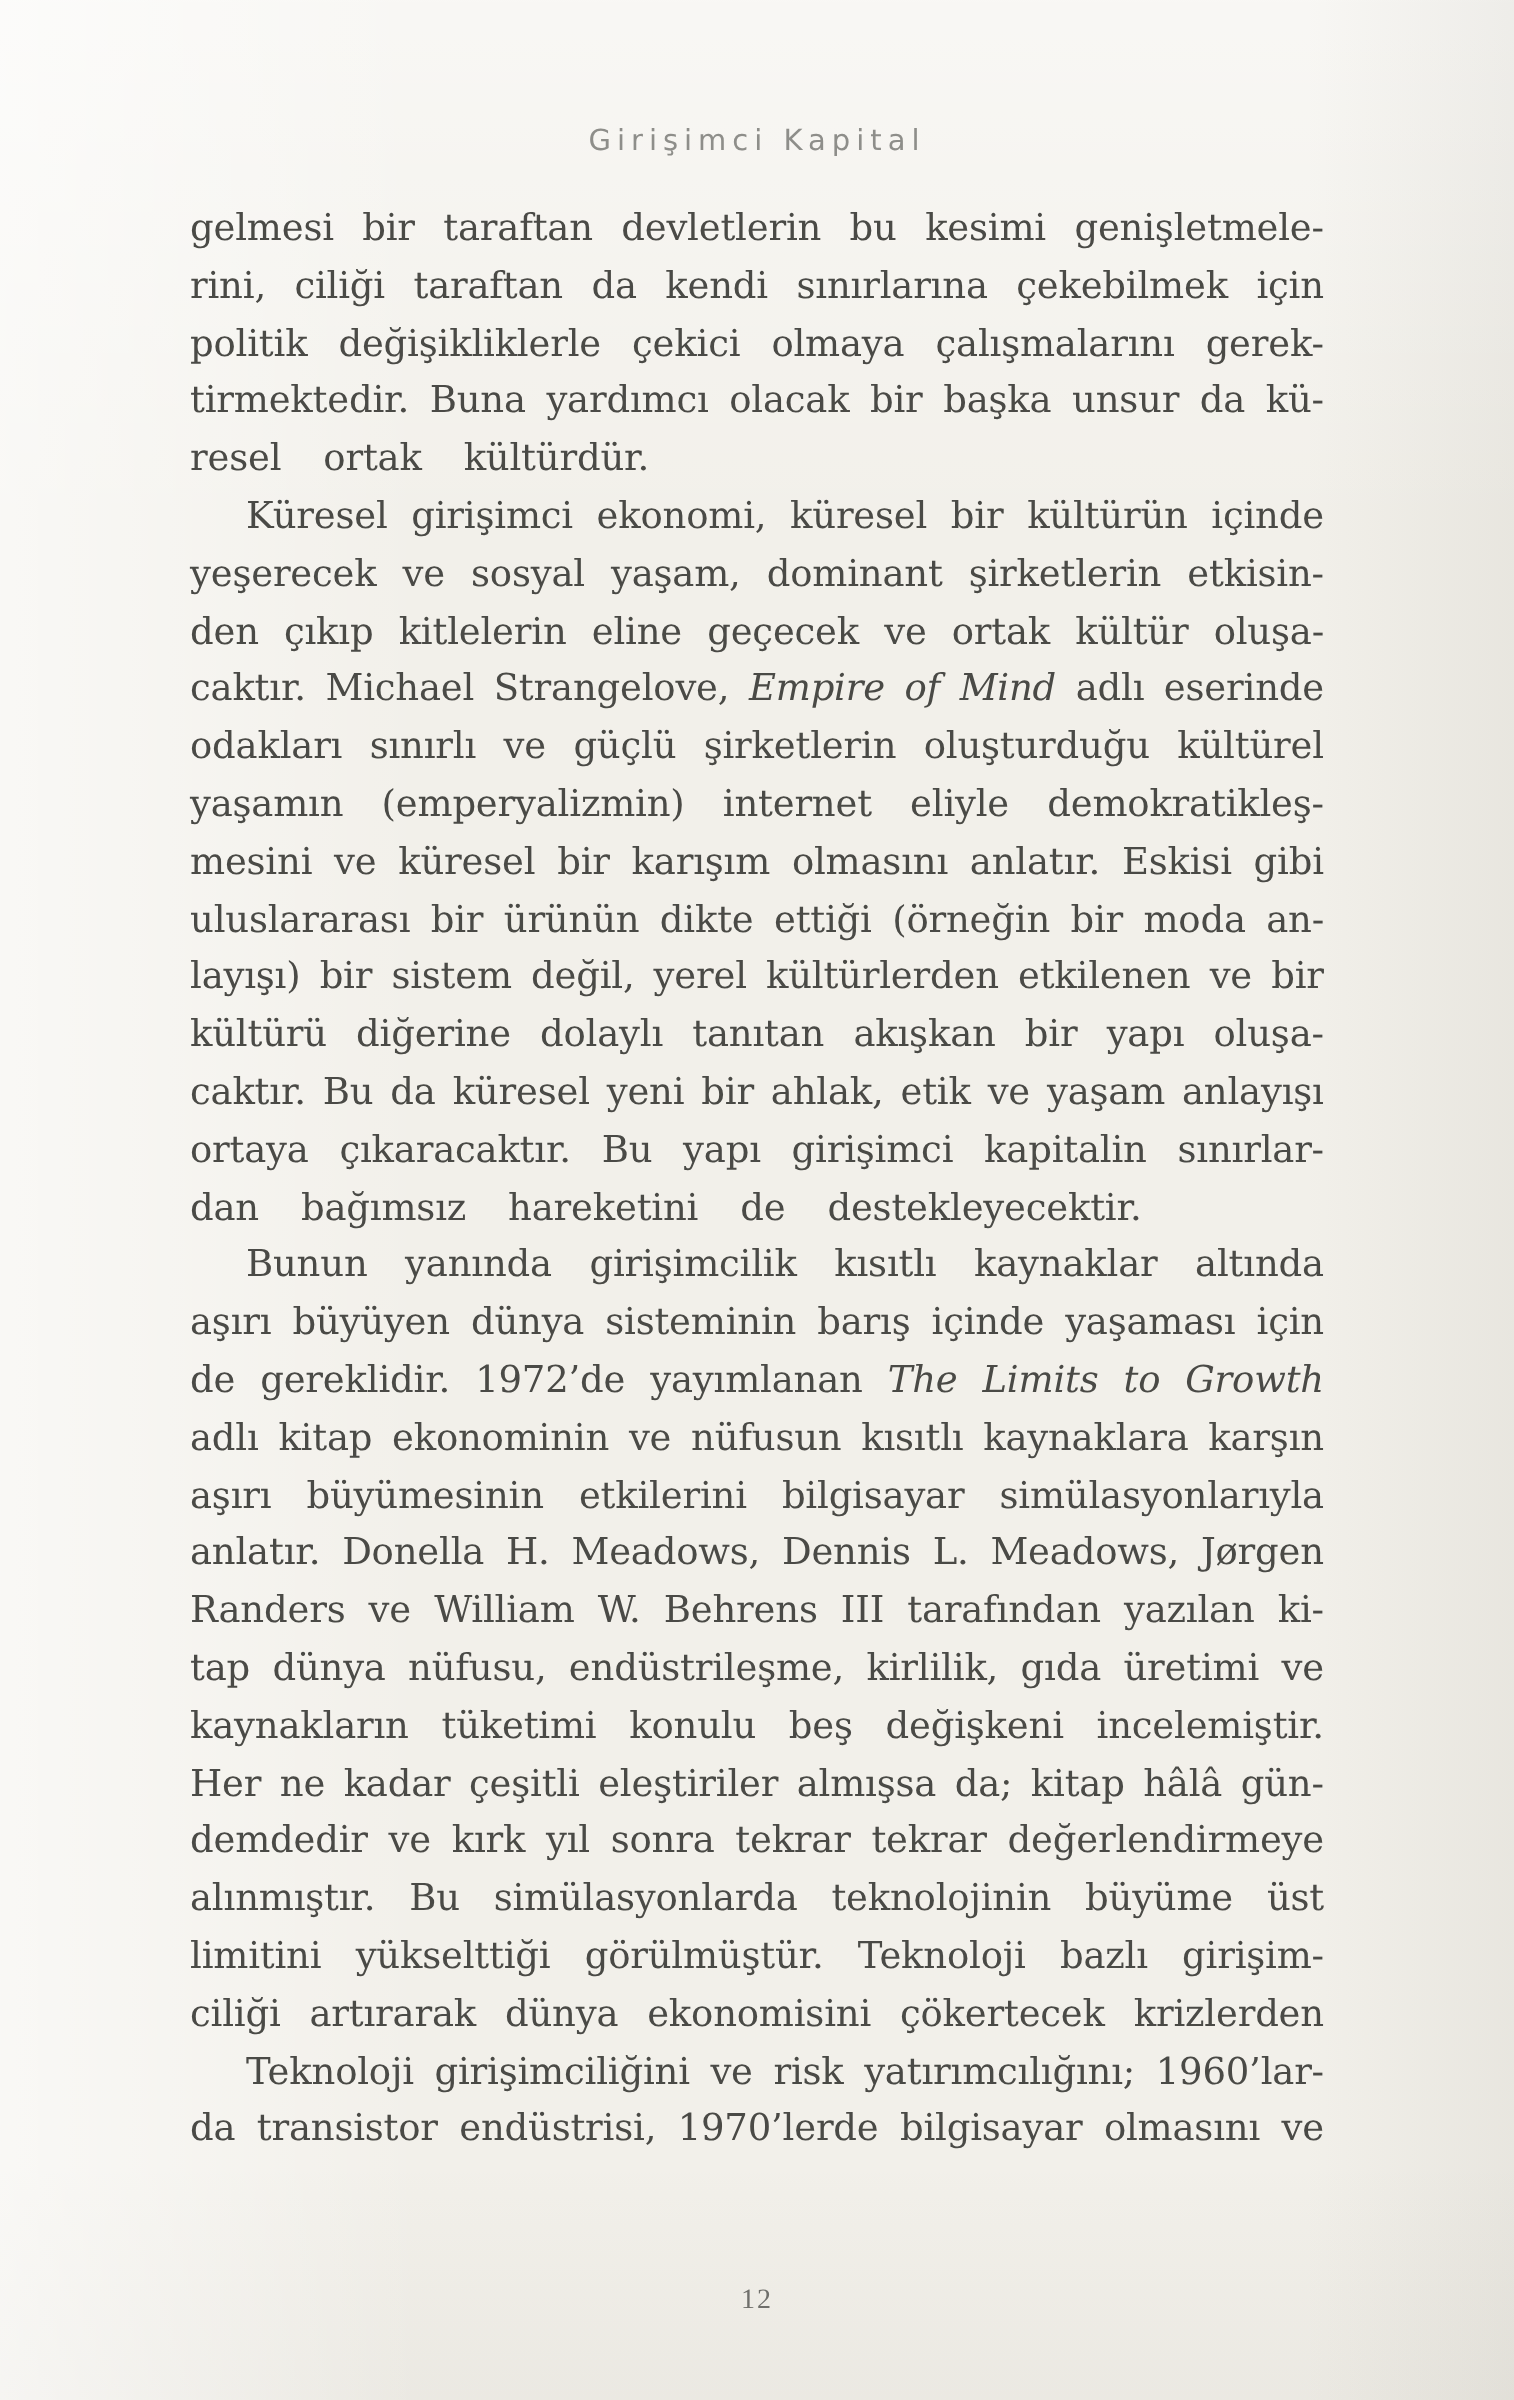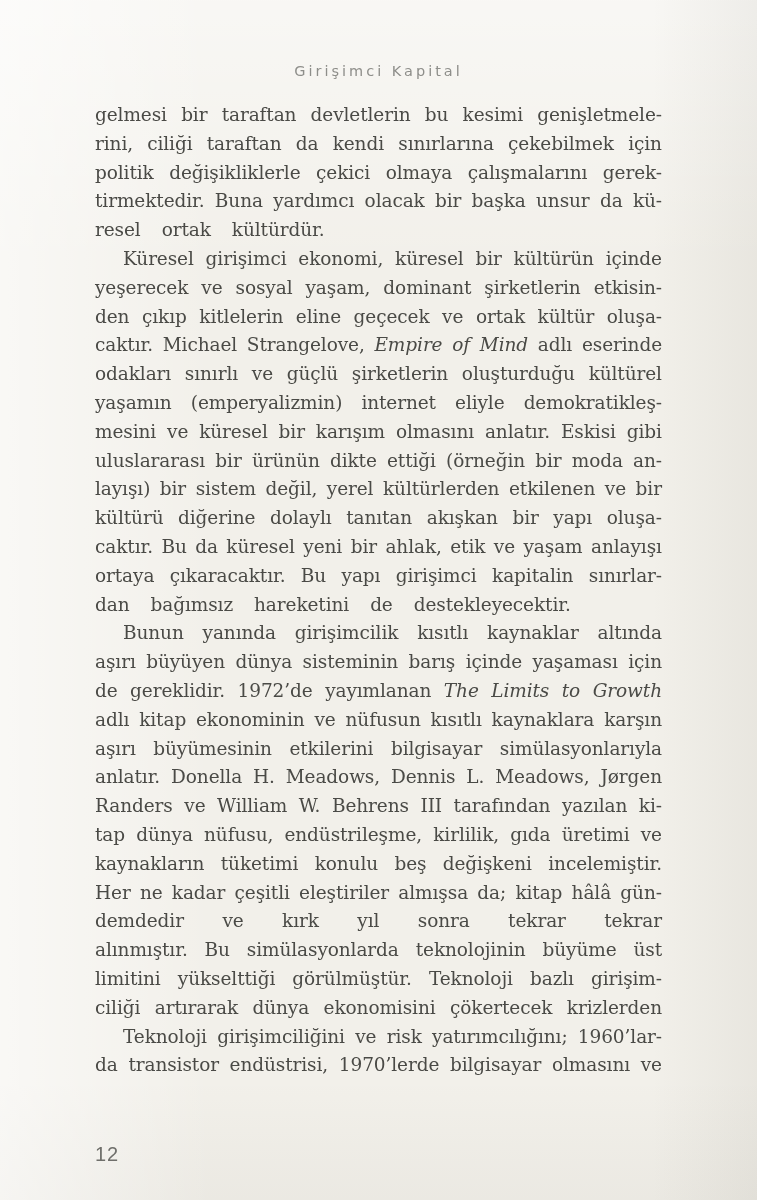--- a/index.html
+++ b/index.html
@@ -48,22 +48,23 @@
     justify-content: flex-start;
     gap: 21px;
   }
   .line.indent {
     padding-left: 28px;
   }
   .line i { }
   .page-number {
     position: absolute;
     top: 1143px; left: 95px; width: 567px;
-    font-family: Liberation Sans, sans-serif;
-    font-size: 20px;
+    text-align: center;
+    font-family: Liberation Serif, serif;
+    font-size: 14px;
     letter-spacing: 1px;
     color: var(--page-number-ink, #6f6f6b);
   }
 </style>
 </head>
 <body>
 
 <div class="page">
   <div class="running-header">Girişimci Kapital</div>
 
@@ -94,21 +95,21 @@
         <div class="line indent"><span>Bunun</span><span>yanında</span><span>girişimcilik</span><span>kısıtlı</span><span>kaynaklar</span><span>altında</span></div>
         <div class="line"><span>aşırı</span><span>büyüyen</span><span>dünya</span><span>sisteminin</span><span>barış</span><span>içinde</span><span>yaşaması</span><span>için</span></div>
         <div class="line"><span>de</span><span>gereklidir.</span><span>1972’de</span><span>yayımlanan</span><i>The</i><i>Limits</i><i>to</i><i>Growth</i></div>
         <div class="line"><span>adlı</span><span>kitap</span><span>ekonominin</span><span>ve</span><span>nüfusun</span><span>kısıtlı</span><span>kaynaklara</span><span>karşın</span></div>
         <div class="line"><span>aşırı</span><span>büyümesinin</span><span>etkilerini</span><span>bilgisayar</span><span>simülasyonlarıyla</span></div>
         <div class="line"><span>anlatır.</span><span>Donella</span><span>H.</span><span>Meadows,</span><span>Dennis</span><span>L.</span><span>Meadows,</span><span>Jørgen</span></div>
         <div class="line"><span>Randers</span><span>ve</span><span>William</span><span>W.</span><span>Behrens</span><span>III</span><span>tarafından</span><span>yazılan</span><span>ki-</span></div>
         <div class="line"><span>tap</span><span>dünya</span><span>nüfusu,</span><span>endüstrileşme,</span><span>kirlilik,</span><span>gıda</span><span>üretimi</span><span>ve</span></div>
         <div class="line"><span>kaynakların</span><span>tüketimi</span><span>konulu</span><span>beş</span><span>değişkeni</span><span>incelemiştir.</span></div>
         <div class="line"><span>Her</span><span>ne</span><span>kadar</span><span>çeşitli</span><span>eleştiriler</span><span>almışsa</span><span>da;</span><span>kitap</span><span>hâlâ</span><span>gün-</span></div>
-        <div class="line"><span>demdedir</span><span>ve</span><span>kırk</span><span>yıl</span><span>sonra</span><span>tekrar</span><span>tekrar</span></div>
+        <div class="line"><span>demdedir</span><span>ve</span><span>kırk</span><span>yıl</span><span>sonra</span><span>tekrar</span><span>tekrar</span><span>değerlendirmeye</span></div>
         <div class="line"><span>alınmıştır.</span><span>Bu</span><span>simülasyonlarda</span><span>teknolojinin</span><span>büyüme</span><span>üst</span></div>
         <div class="line"><span>limitini</span><span>yükselttiği</span><span>görülmüştür.</span><span>Teknoloji</span><span>bazlı</span><span>girişim-</span></div>
         <div class="line"><span>ciliği</span><span>artırarak</span><span>dünya</span><span>ekonomisini</span><span>çökertecek</span><span>krizlerden</span></div>
       </div>
       <div class="para">
         <div class="line indent"><span>Teknoloji</span><span>girişimciliğini</span><span>ve</span><span>risk</span><span>yatırımcılığını;</span><span>1960’lar-</span></div>
         <div class="line"><span>da</span><span>transistor</span><span>endüstrisi,</span><span>1970’lerde</span><span>bilgisayar</span><span>olmasını</span><span>ve</span></div>
       </div>
     </div>
 

